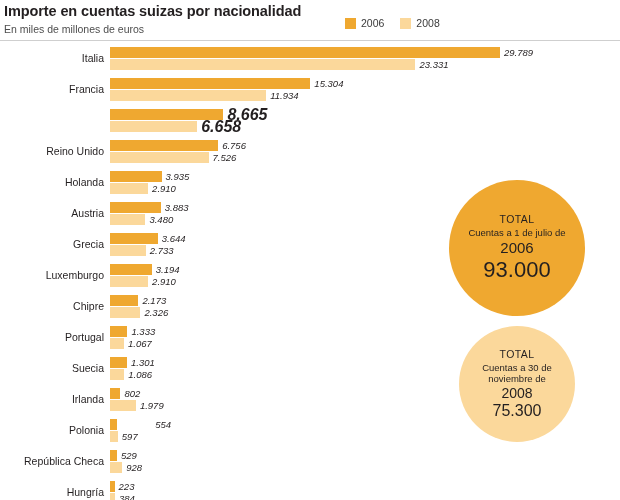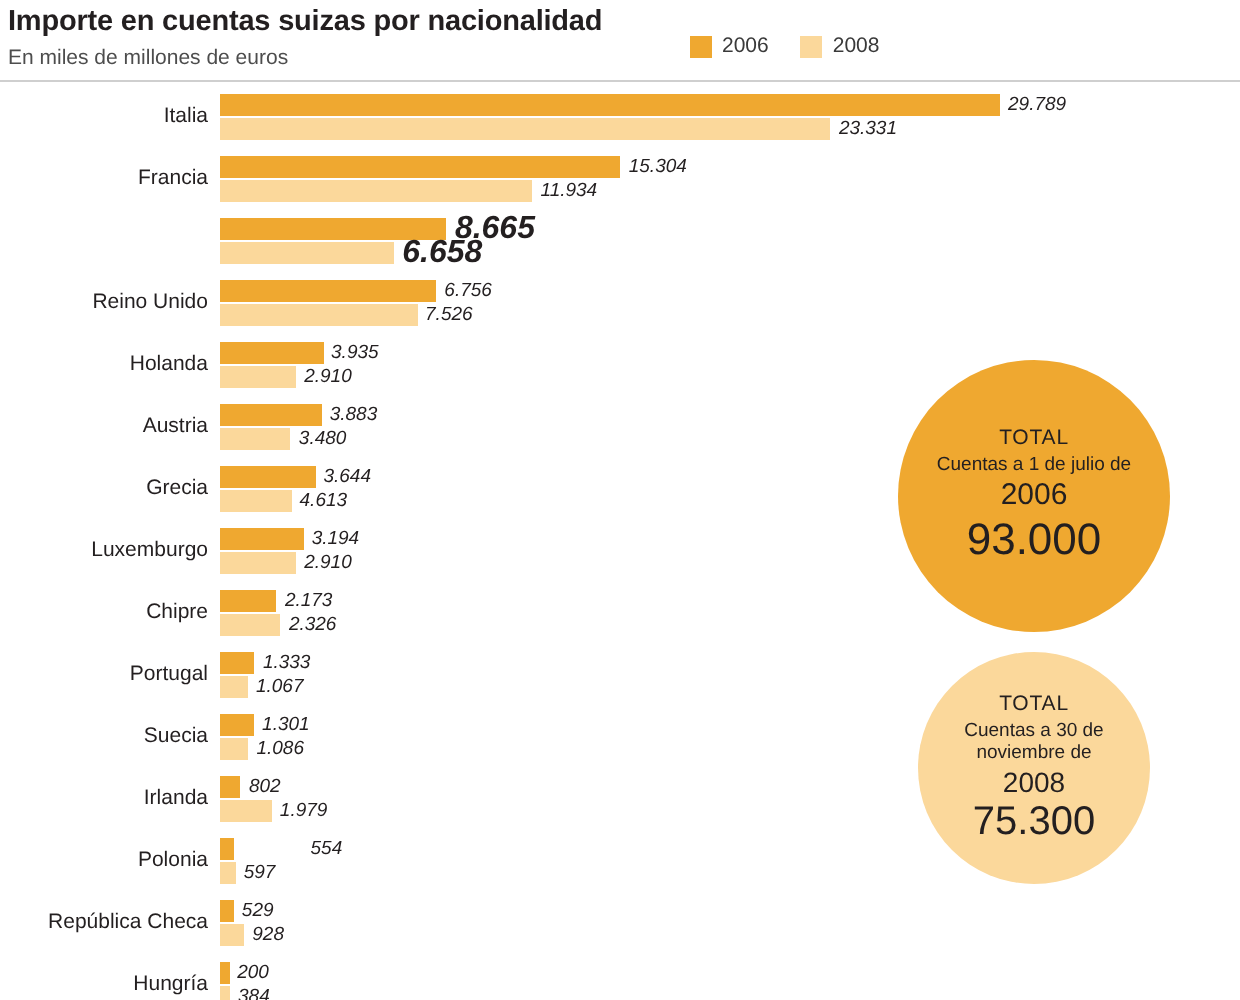--- a/index.html
+++ b/index.html
@@ -141,21 +141,21 @@
   }
   .c-year {
     font-size: 15px;
     margin-top: 1px;
   }
   .c-num {
     font-size: 22px;
     margin-top: 1px;
   }
   .circle.small .c-year { font-size: 14px; }
-  .circle.small .c-num { font-size: 20px; }
+  .circle.small .c-num { font-size: 16px; }
 </style>
 </head>
 <body>
 
 <div>
   <div class="title">Importe en cuentas suizas por nacionalidad</div>
   <div class="subtitle">En miles de millones de euros</div>
   <hr class="rule">
 </div>
 
@@ -223,21 +223,21 @@
         <div class="bar b" style="width: 35.4272px; background: rgb(251, 216, 155);"></div>
         <div class="val b" style="left: 39.4272px;">3.480</div>
       </div>
     </div>
     <div class="row">
       <div class="cat-label">Grecia</div>
       <div class="bars">
         <div class="bar a" style="width: 47.7075px; background: rgb(239, 168, 48);"></div>
         <div class="val a" style="left: 51.7075px;">3.644</div>
         <div class="bar b" style="width: 35.7807px; background: rgb(251, 216, 155);"></div>
-        <div class="val b" style="left: 39.7807px;">4.613</div>
+        <div class="val b" style="left: 39.7807px;">2.733</div>
       </div>
     </div>
     <div class="row">
       <div class="cat-label">Luxemburgo</div>
       <div class="bars">
         <div class="bar a" style="width: 41.8161px; background: rgb(239, 168, 48);"></div>
         <div class="val a" style="left: 45.8161px;">3.194</div>
         <div class="bar b" style="width: 38.098px; background: rgb(251, 216, 155);"></div>
         <div class="val b" style="left: 42.098px;">2.910</div>
       </div>
@@ -293,21 +293,21 @@
         <div class="bar a" style="width: 6.92571px; background: rgb(239, 168, 48);"></div>
         <div class="val a" style="left: 10.9257px;">529</div>
         <div class="bar b" style="width: 12.1495px; background: rgb(251, 216, 155);"></div>
         <div class="val b" style="left: 16.1495px;">928</div>
       </div>
     </div>
     <div class="row">
       <div class="cat-label">Hungría</div>
       <div class="bars">
         <div class="bar a" style="width: 4.56914px; background: rgb(239, 168, 48);"></div>
-        <div class="val a" style="left: 8.56914px;">200</div>
+        <div class="val a" style="left: 8.56914px;">223</div>
         <div class="bar b" style="width: 5.02736px; background: rgb(251, 216, 155);"></div>
         <div class="val b" style="left: 9.02736px;">384</div>
       </div>
     </div>
   </div>
 
 <div class="totals">
   <div class="circle big" style="background: rgb(239, 168, 48);">
     <div class="c-word">TOTAL</div>
     <div class="c-desc">Cuentas a 1 de julio de</div>

